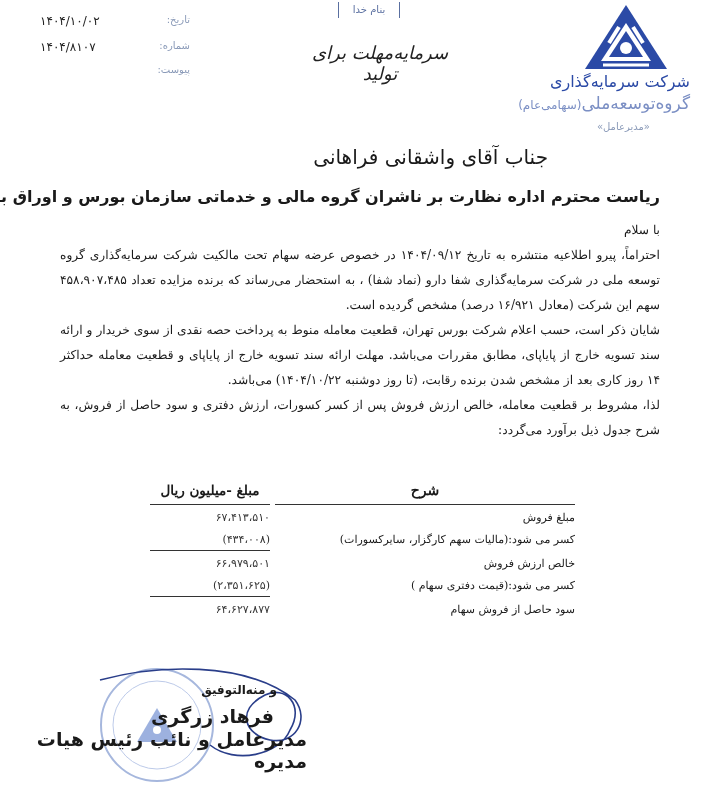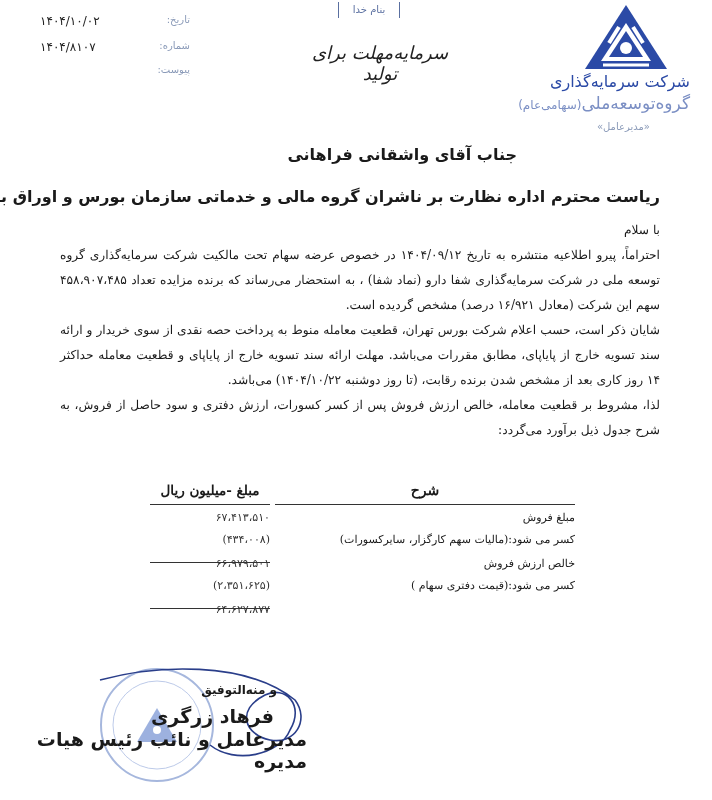--- a/index.html
+++ b/index.html
@@ -23,37 +23,37 @@
     font-style: italic; font-size: 18px; color: #222; direction: rtl; text-align: center;
   }
   
   .logo { position: absolute; left: 583px; top: 3px; width: 86px; height: 70px; }
   .company-1 { position: absolute; right: 22px; top: 72px; font-size: 16px; color: #2b4aa6; direction: rtl; }
   .company-2 { position: absolute; right: 22px; top: 93px; font-size: 17px; color: #7b8fc4; direction: rtl; }
   .company-2 small { font-size: 12px; color: #7b8fc4; }
   .company-role { position: absolute; right: 62px; top: 121px; font-size: 10px; color: #8a9ab8; direction: rtl; }
 
   
-  .addressee { position: absolute; right: 195px; top: 145px; font-weight: bold; font-size: 16px; direction: rtl; }
+  .addressee { position: absolute; right: 164px; top: 145px; font-weight: normal; font-size: 20px; direction: rtl; }
   .subject-line { position: absolute; right: 52px; top: 187px; font-weight: bold; font-size: 16px; direction: rtl; white-space: nowrap; }
 
   .body {
     position: absolute; right: 52px; top: 218px; width: 600px; direction: rtl; text-align: justify;
     font-size: 12.2px; line-height: 25px; font-family: "DejaVu Serif", serif;
   }
   .body p { margin: 0; }
 
   
   .tbl { position: absolute; left: 150px; top: 482px; width: 425px; direction: rtl; font-size: 11px; font-family: "DejaVu Serif", serif; }
   .th-desc { position: absolute; right: 0; top: 0; width: 300px; text-align: center; font-weight: bold; font-size: 14px; border-bottom: 1.5px solid #333; height: 22px; }
   .th-amt { position: absolute; left: 0; top: 0; width: 120px; text-align: center; font-weight: bold; font-size: 13.5px; border-bottom: 1.5px solid #333; height: 22px; }
   .trow { position: absolute; right: 0; width: 425px; height: 22px; }
   .tdesc { position: absolute; right: 0; top: 3px; width: 300px; text-align: right; }
   .tamt { position: absolute; left: 0; top: 3px; width: 120px; color: #333; }
-  .tamt.underline { border-bottom: 1.5px solid #333; padding-bottom: 16px; }
+  .tamt.underline { border-bottom: 1.5px solid #333; padding-bottom: 4px; }
 
   
   .closing { position: absolute; direction: rtl; font-weight: bold; font-size: 19px; }
   .stamp {
     position: absolute; left: 100px; top: 668px; width: 110px; height: 110px; border-radius: 50%;
     border: 2px solid #9db0da; opacity: 0.9;
   }
 </style>
 </head>
 <body>
@@ -113,20 +113,21 @@
   </div>
   <div class="trow" style="top:72px;">
     <span class="tdesc">خالص ارزش فروش</span>
     <span class="tamt">۶۶،۹۷۹،۵۰۱</span>
   </div>
   <div class="trow" style="top:94px;">
     <span class="tdesc">کسر می شود:(قیمت دفتری سهام )</span>
     <span class="tamt underline">(۲،۳۵۱،۶۲۵)</span>
   </div>
   <div class="trow" style="top:118px;">
+    <span class="tdesc">سود حاصل از فروش سهام</span>
     <span class="tamt">۶۴،۶۲۷،۸۷۷</span>
   </div>
 </div>
 
 <div class="stamp">
   <svg width="110" height="110" viewBox="0 0 110 110">
     <circle cx="55" cy="55" r="44" fill="none" stroke="#b5c4e6" stroke-width="1"></circle>
     <path d="M55 38 L75 72 L35 72 Z" fill="#7f9ad6" opacity="0.85"></path>
     <circle cx="55" cy="60" r="4" fill="#ffffff"></circle>
   </svg>

